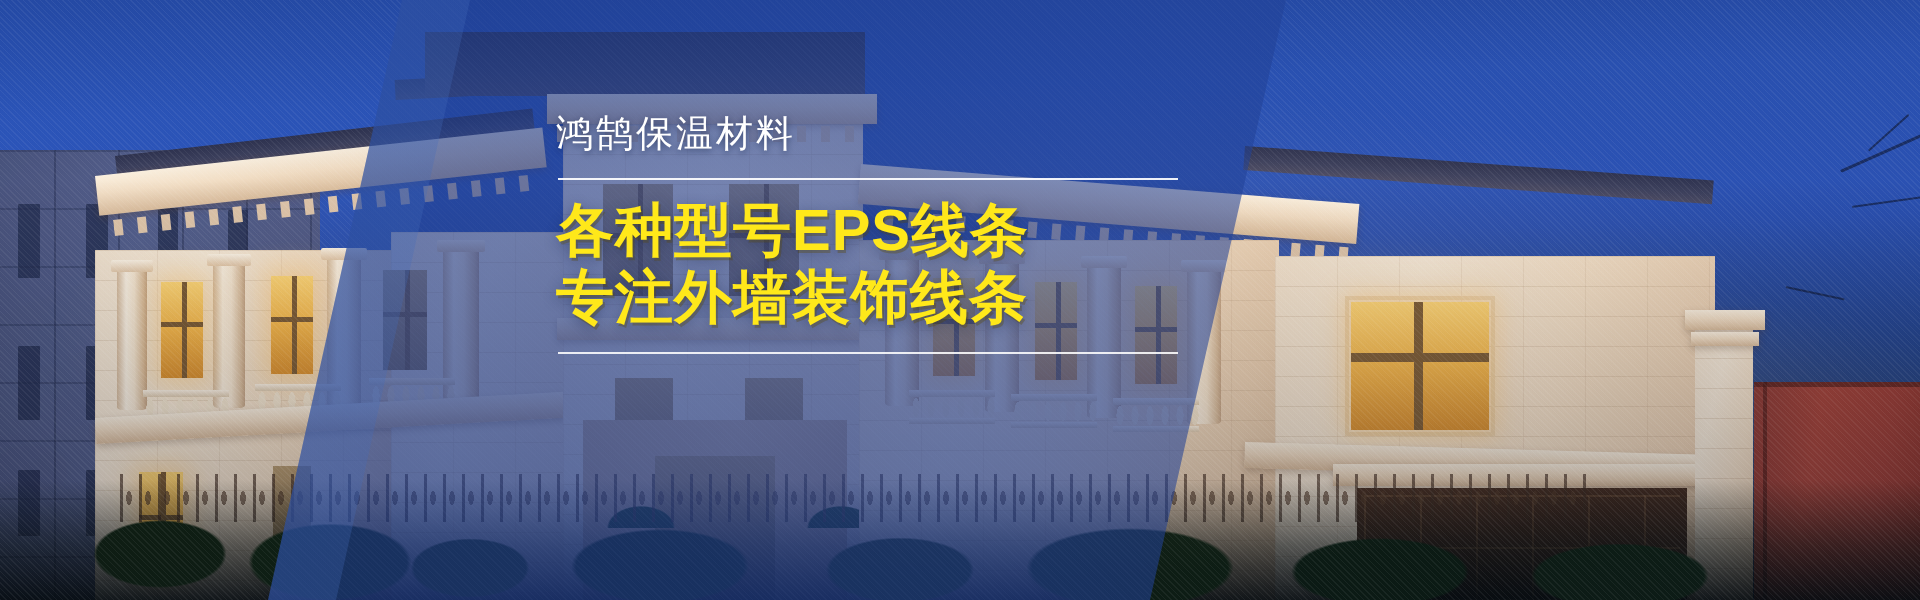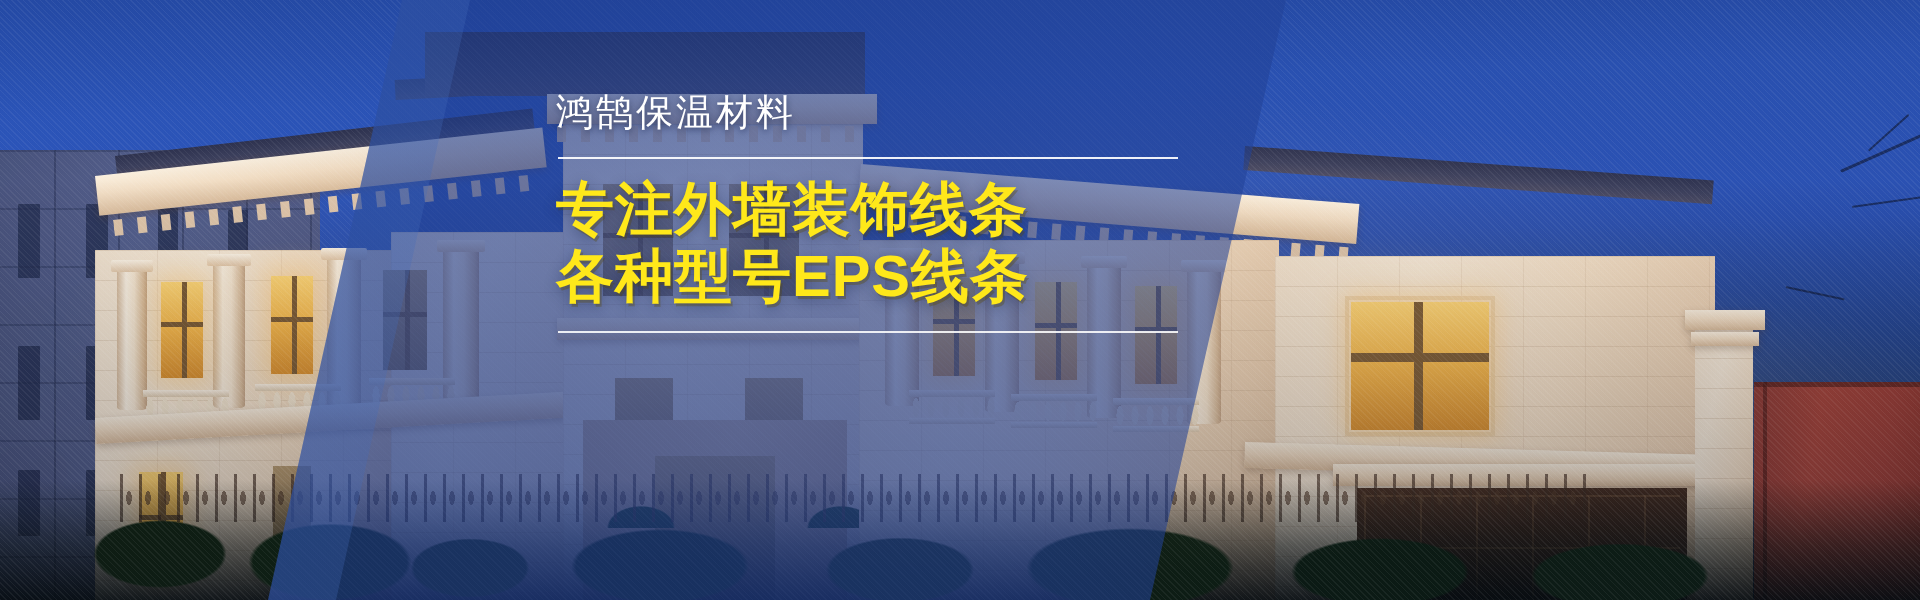--- a/index.html
+++ b/index.html
@@ -196,21 +196,21 @@
     clip-path:polygon(402px 0, 1286px 0, 1150px 600px, 268px 600px);
   }
   .tint-lite{
     position:absolute;inset:0;
     background:linear-gradient(102deg, rgba(70,110,190,.30), rgba(50,90,170,.22));
     clip-path:polygon(402px 0, 470px 0, 336px 600px, 268px 600px);
   }
 
   
   .copy{
-    position:absolute;left:556px;top:92px;width:760px;
+    position:absolute;left:556px;top:113px;width:760px;
     z-index:6;
   }
   .brand{
     font-size:37px;line-height:1.15;color:#ffffff;letter-spacing:3px;
     font-weight:400;
     text-shadow:0 2px 6px rgba(10,24,60,.55);
     white-space:nowrap;
   }
   .rule{
     width:620px;height:2px;background:#ffffff;opacity:.92;
@@ -427,18 +427,18 @@
     <div class="grade"></div>
     <div class="screen"></div>
   </div>
 
   <div class="tint"></div>
   <div class="tint-lite"></div>
 
   <div class="copy">
     <div class="brand">鸿鹄保温材料</div>
     <div class="rule"></div>
+    <div class="headline">各种型号EPS线条</div>
     <div class="headline">专注外墙装饰线条</div>
-    <div class="headline">各种型号EPS线条</div>
     <div class="rule2"></div>
   </div>
 
 </div>
 
 </body></html>

